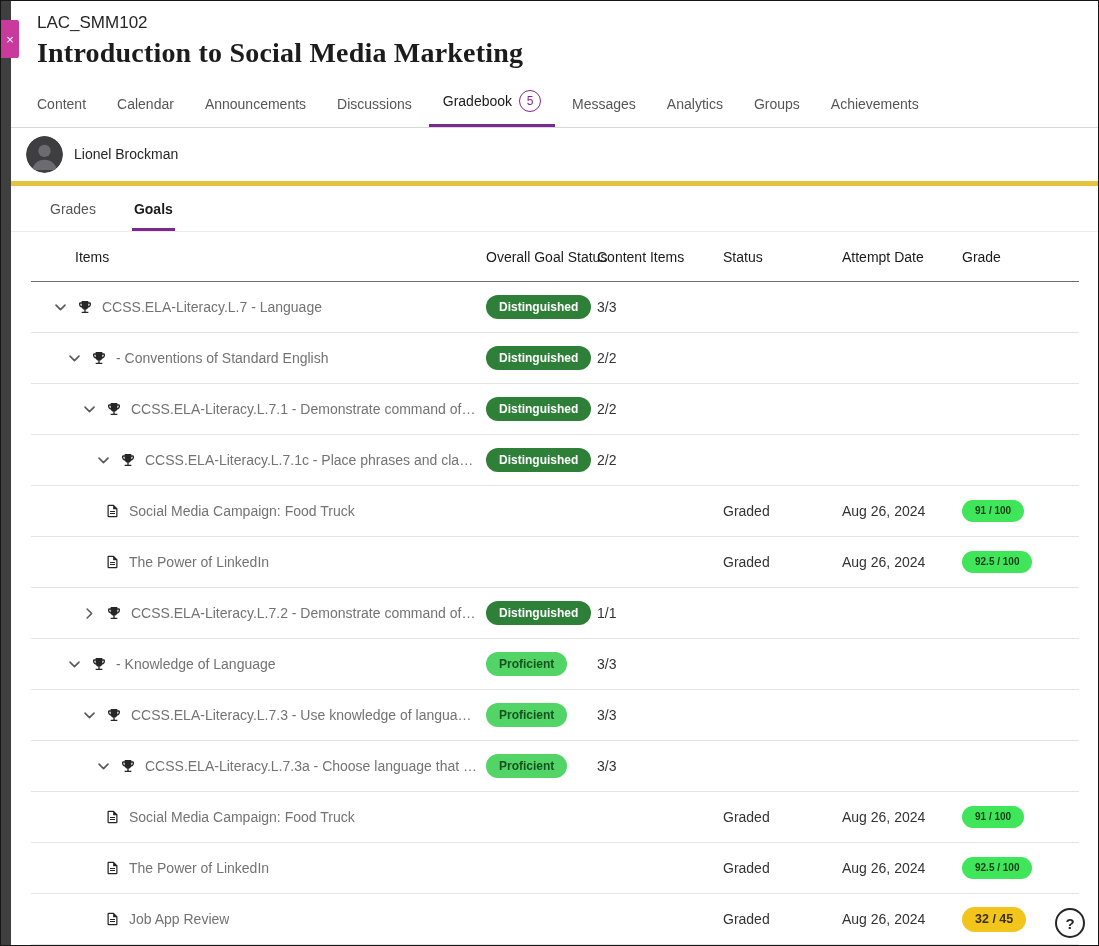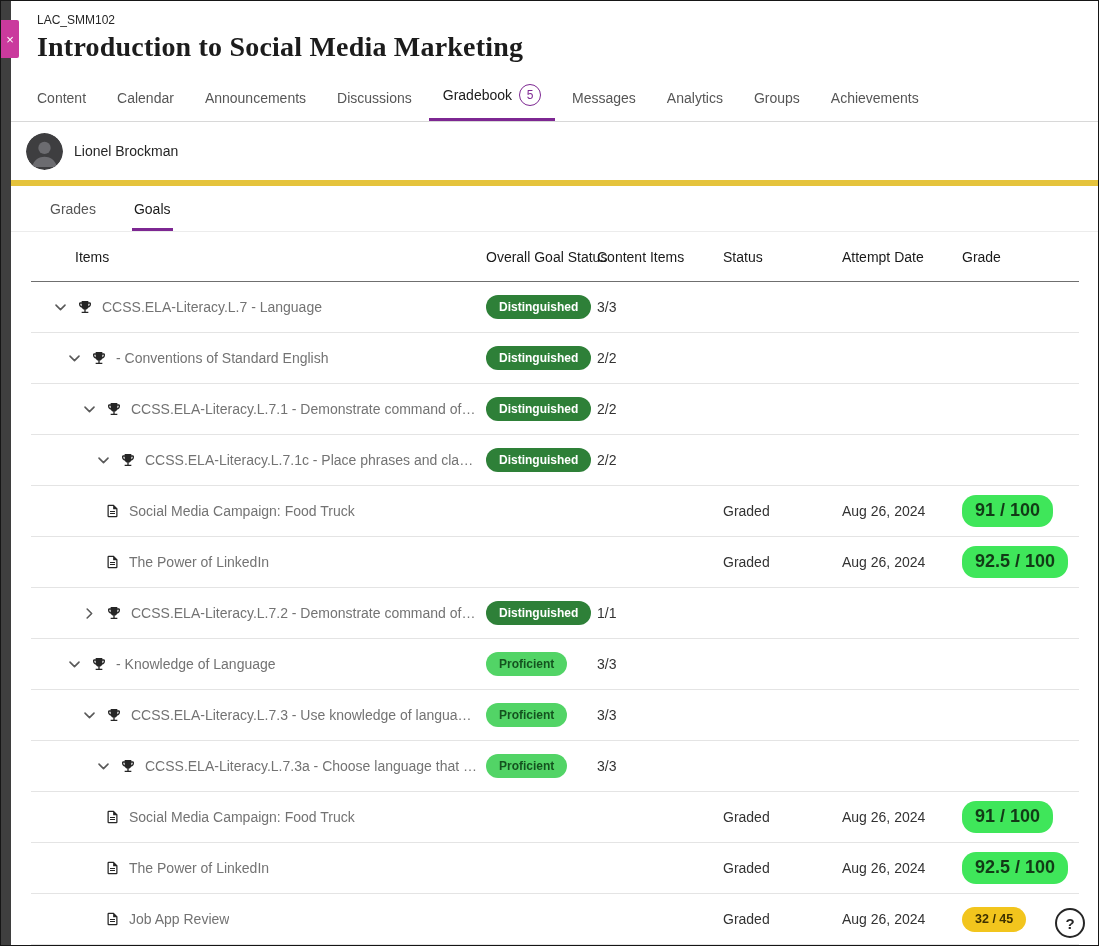--- a/index.html
+++ b/index.html
@@ -6,21 +6,21 @@
   .screen{position:relative;width:1099px;height:946px;box-sizing:border-box;border:1px solid #161616;overflow:hidden;background:#fff;}
 
   
   .left-strip{position:absolute;left:0;top:0;width:10px;height:100%;background:var(--strip-bg,#3f3f3f);z-index:4;}
   .close-box{position:absolute;left:0;top:19px;width:18px;height:38px;background:var(--magenta,#ca3a9d);color:#fff;
     display:flex;align-items:center;justify-content:center;font-size:13px;line-height:1;border-radius:0 2px 2px 0;cursor:pointer;z-index:6;}
 
   .content{margin-left:10px;height:100%;display:flex;flex-direction:column;}
 
   .course-header{padding:12px 0 0 26px;}
-  .course-code{font-size:12px;color:#262626;}
+  .course-code{font-size:17px;color:#262626;}
   .course-title{margin:4px 0 0;font-family:"Liberation Serif","DejaVu Serif",serif;font-size:28px;font-weight:600;color:#1c1c1c;letter-spacing:.2px;}
 
   .tabs{display:flex;gap:27px;padding-left:24px;margin-top:13px;border-bottom:1px solid #d8d8d8;
     box-shadow:0 2px 3px rgba(0,0,0,.05);font-size:14px;color:#565656;align-items:flex-end;}
   .tab{display:flex;align-items:center;gap:7px;padding:8px 2px 12px;border-bottom:3px solid transparent;cursor:pointer;white-space:nowrap;}
   .tab.active{color:#1a1a1a;border-bottom-color:var(--accent-purple,#7d2792);padding-left:14px;padding-right:14px;margin-left:-12px;margin-right:-12px;}
   .tab-badge{width:20px;height:20px;border:1px solid var(--accent-purple,#7d2792);color:var(--accent-purple,#7d2792);
     border-radius:50%;display:flex;align-items:center;justify-content:center;font-size:12px;flex:none;}
 
   .student-bar{display:flex;align-items:center;height:68px;padding-left:15px;background:#fff;}
@@ -29,40 +29,40 @@
   .grade-area{margin-left:auto;display:flex;align-items:center;gap:10px;}
   .cg-label{font-weight:700;font-size:14px;color:#1a1a1a;}
   .info-icon{display:flex;cursor:pointer;}
   .grade-pill{width:78px;height:34px;margin-left:11px;background:var(--current-grade-bg,#c8d92f);border-radius:17px 0 0 17px;
     display:flex;align-items:center;justify-content:center;font-weight:700;font-size:15px;color:#242424;cursor:pointer;}
 
   .grade-bar{height:7px;background:var(--grade-bar,#e5c33c);}
 
   .subtabs{display:flex;gap:34px;padding-left:37px;border-bottom:1px solid #ececec;font-size:14px;color:#565656;}
   .subtab{padding:15px 2px 11px;border-bottom:3px solid transparent;cursor:pointer;}
-  .subtab.active{color:#1a1a1a;font-weight:400;border-bottom-color:var(--accent-purple,#7d2792);text-align:right;}
+  .subtab.active{color:#1a1a1a;font-weight:700;border-bottom-color:var(--accent-purple,#7d2792);text-align:right;}
 
   .goals-table{margin:0 19px 0 20px;flex:1;}
   .thead,.trow{display:grid;grid-template-columns:1fr 111px 126px 119px 120px 117px;align-items:center;}
   .thead{height:49px;font-size:14px;color:#1a1a1a;border-bottom:1px solid #6f6f6f;}
   .thead .th{white-space:nowrap;}
   .thead .th:first-child{padding-left:44px;}
   .trow{height:50px;border-bottom:1px solid #e4e4e4;font-size:14px;color:#262626;}
   .cell{white-space:nowrap;color:#333;}
   .cell.items{display:flex;align-items:center;gap:9px;overflow:hidden;padding-right:8px;color:#737373;}
   .lv0{padding-left:22px}.lv1{padding-left:36px}.lv2{padding-left:51px}.lv3{padding-left:65px}.lvc{padding-left:74px}
   .chevron{display:flex;cursor:pointer;flex:none;}
   .chevron.collapsed svg{transform:rotate(-90deg);}
   .row-icon{display:flex;flex:none;}
   .row-label{overflow:hidden;text-overflow:ellipsis;}
 
   .pill{display:inline-block;padding:5px 13px;border-radius:14px;font-size:12px;font-weight:700;line-height:1.2;}
   .pill-distinguished{background:var(--distinguished-bg,#2e8038);color:var(--distinguished-text,#fff);}
   .pill-proficient{background:var(--proficient-bg,#52d466);color:var(--proficient-text,#14531f);}
-  .pill-grade-green{background:var(--grade-green-bg,#3fe65a);color:var(--grade-green-text,#123a16);font-size:18px;}
+  .pill-grade-green{background:var(--grade-green-bg,#3fe65a);color:var(--grade-green-text,#123a16);font-size:10px;}
   .pill-grade-yellow{background:var(--grade-yellow-bg,#f2c51d);color:var(--grade-yellow-text,#3d3000);font-size:12.5px;}
 
   .help-fab{position:absolute;right:13px;bottom:7px;width:26px;height:26px;border:2px solid #262626;border-radius:50%;
     display:flex;align-items:center;justify-content:center;font-weight:700;font-size:15px;color:#262626;background:#fff;cursor:pointer;z-index:8;}
 </style>
 </head>
 <body>
 
 <div class="screen">
 

